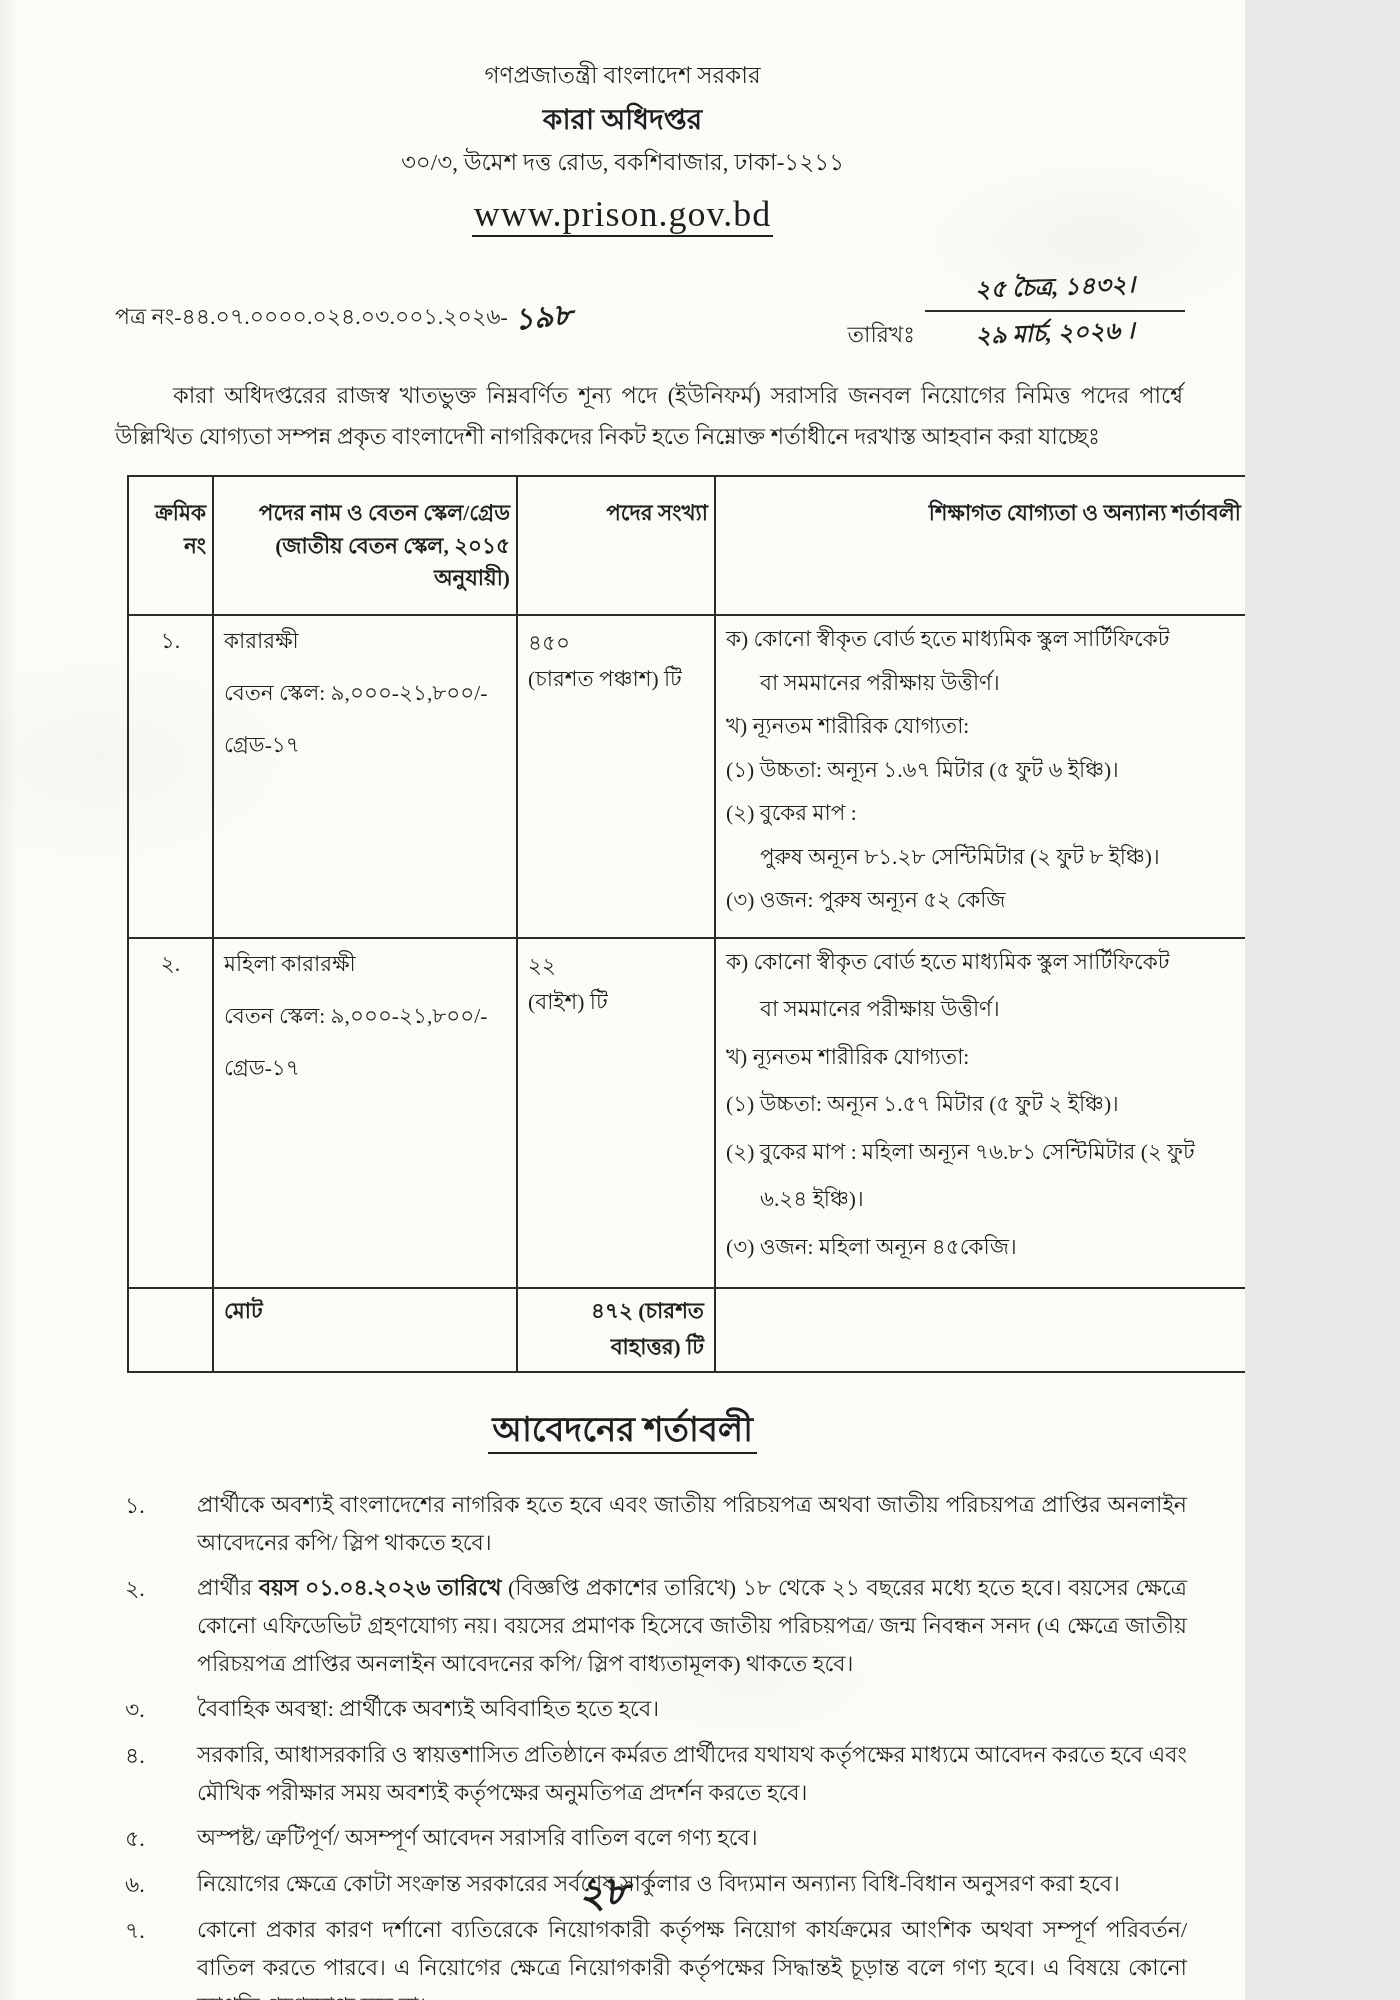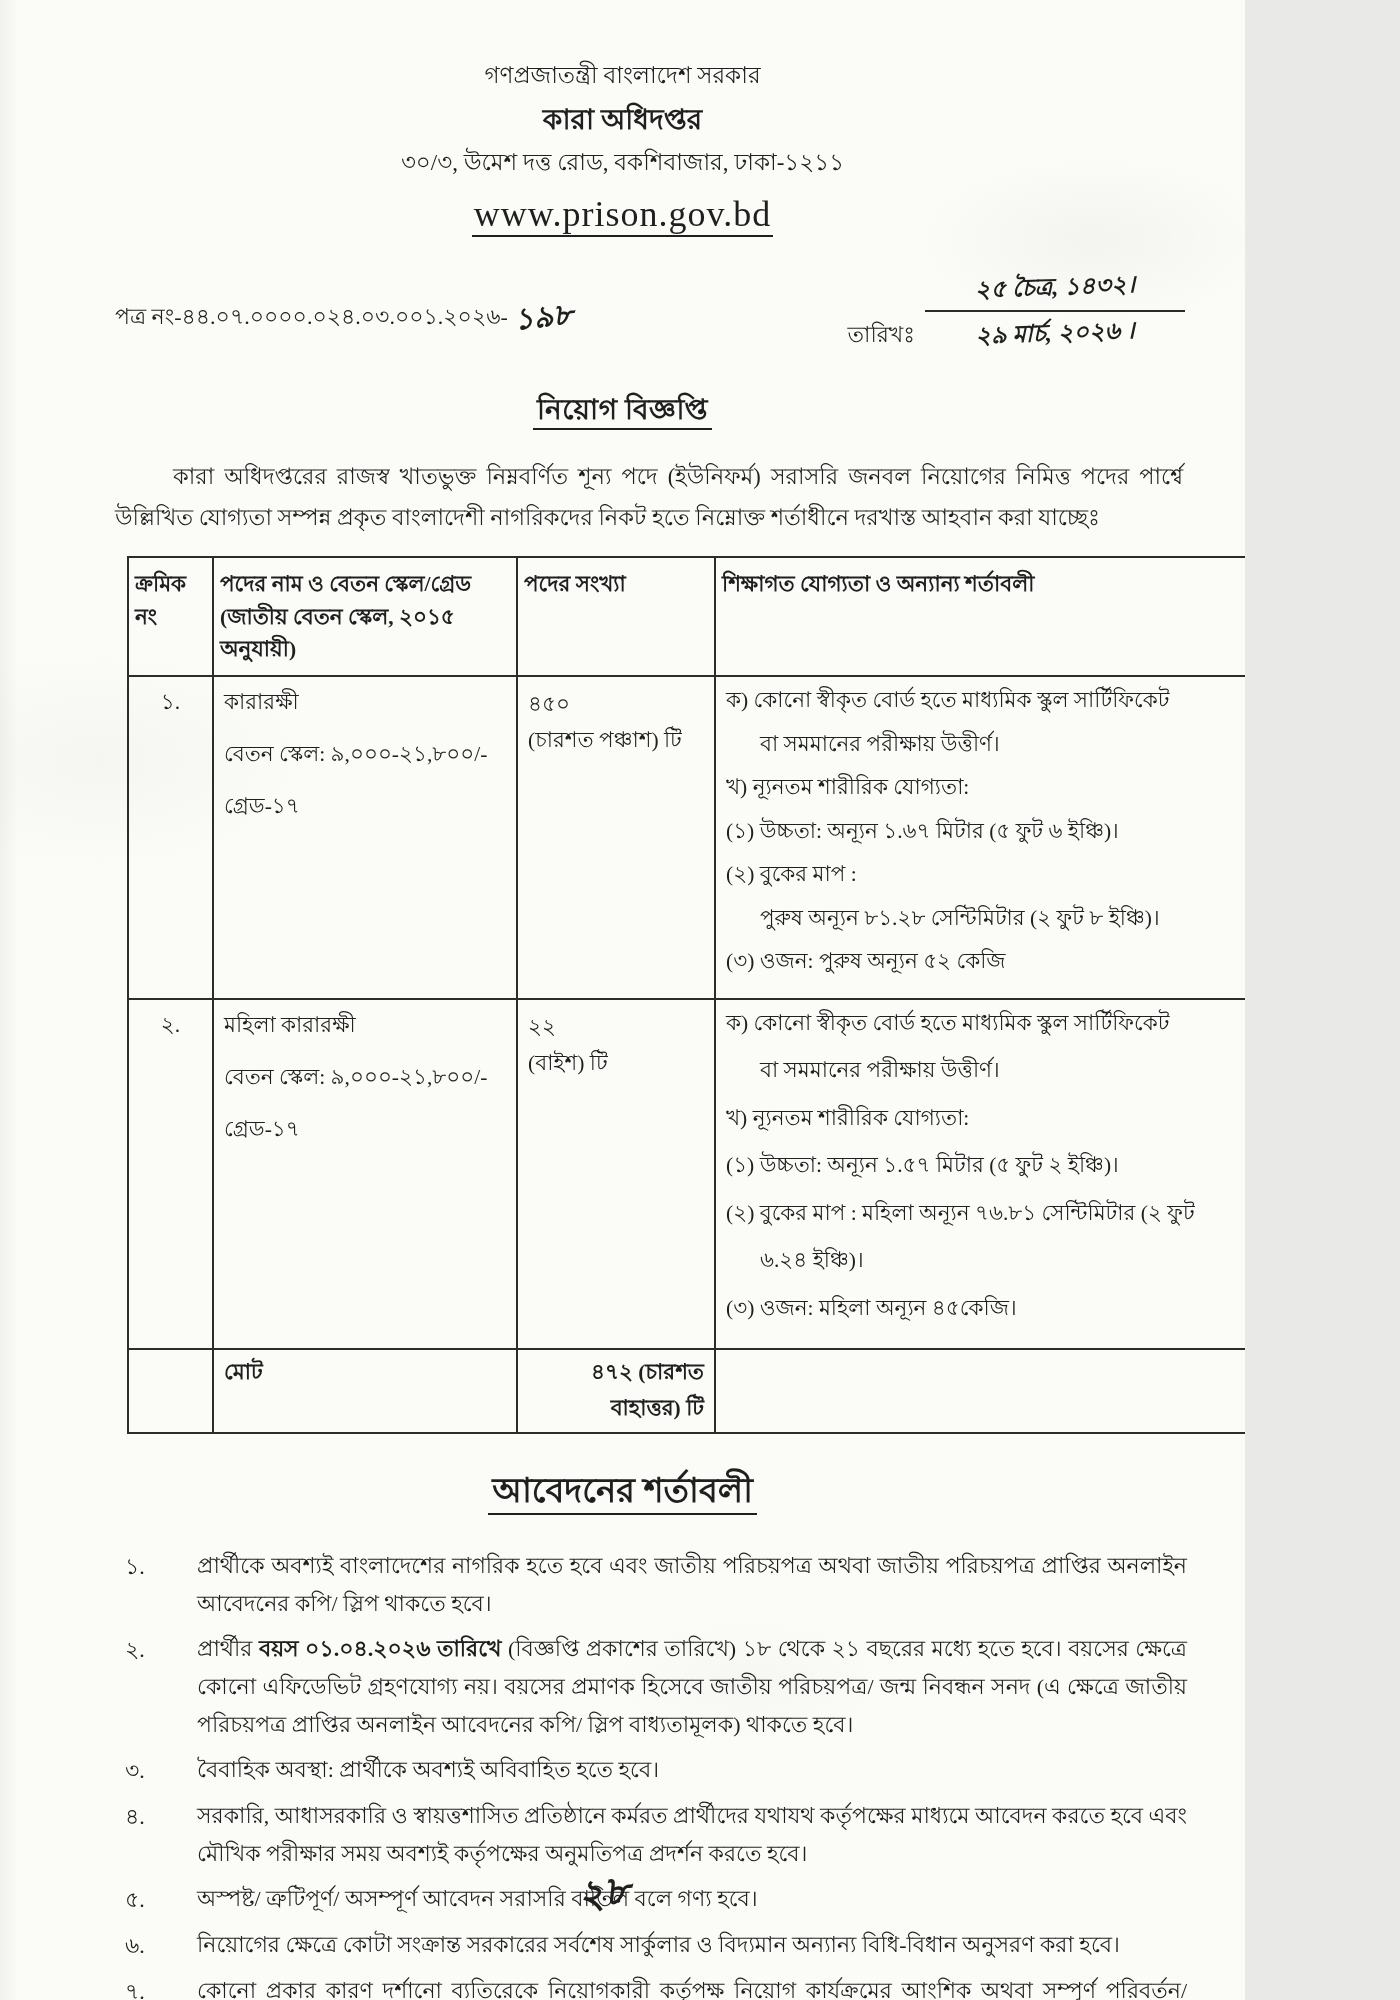--- a/index.html
+++ b/index.html
@@ -60,21 +60,21 @@
     margin:18px 0 0 127px;
     width:1205px;
     table-layout:fixed;
   }
   .post-table th,.post-table td{
     border:2px solid #2c2c2c;
     font-size:21.5px;
     vertical-align:top;
     padding:8px 10px;
   }
-  .post-table th{ text-align:left; font-weight:bold; line-height:1.5; padding:10px 6px; }
+  .post-table th{ text-align:right; font-weight:bold; line-height:1.5; padding:20px 6px; }
   .th-sub{ font-weight:bold; }
   .cell-serial{ text-align:center; }
   .cell-count{ text-align:left; }
   .post-line{ margin-bottom:16px; }
   .count-top{ margin-top:2px; }
   .qline{ line-height:1.42; margin-bottom:13px; }
   .qline.ind{ padding-left:34px; }
   .row2 .qline{ margin-bottom:17px; }
   .total-row td{ padding:5px 10px; font-weight:bold; }
   .total-count{ text-align:right; font-weight:bold; }
@@ -115,21 +115,20 @@
     <div class="date-block">
       <span>তারিখঃ</span>
       <span class="date-lines">
         <span class="hand date-top">২৫ চৈত্র, ১৪৩২।</span>
         <span class="date-rule"></span>
         <span class="hand date-bottom">২৯ মার্চ, ২০২৬ ।</span>
       </span>
     </div>
   </div>
 
-  <div class="title"><span>নিয়োগ বিজ্ঞপ্তি</span></div>
 
   <p class="intro">কারা অধিদপ্তরের রাজস্ব খাতভুক্ত নিম্নবর্ণিত শূন্য পদে (ইউনিফর্ম) সরাসরি জনবল নিয়োগের নিমিত্ত পদের পার্শ্বে উল্লিখিত যোগ্যতা সম্পন্ন প্রকৃত বাংলাদেশী নাগরিকদের নিকট হতে নিম্নোক্ত শর্তাধীনে দরখাস্ত আহবান করা যাচ্ছেঃ</p>
 
   <table class="post-table">
     <colgroup>
       <col style="width:85px">
         <col style="width:304px">
         <col style="width:198px">
         <col style="width:533px">
         <col style="width:85px">

